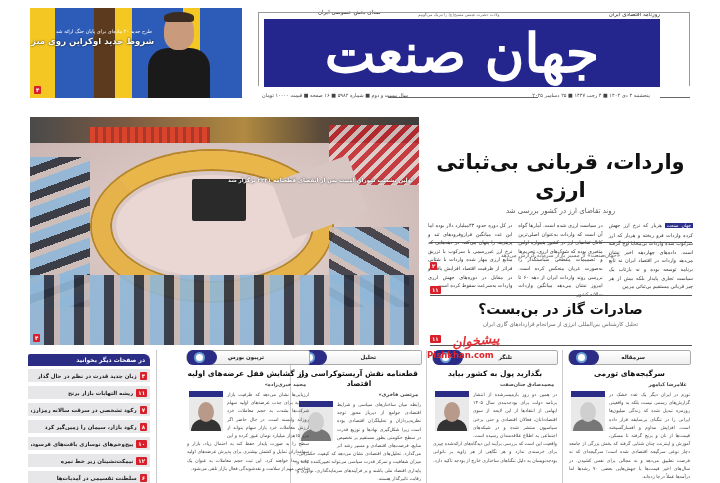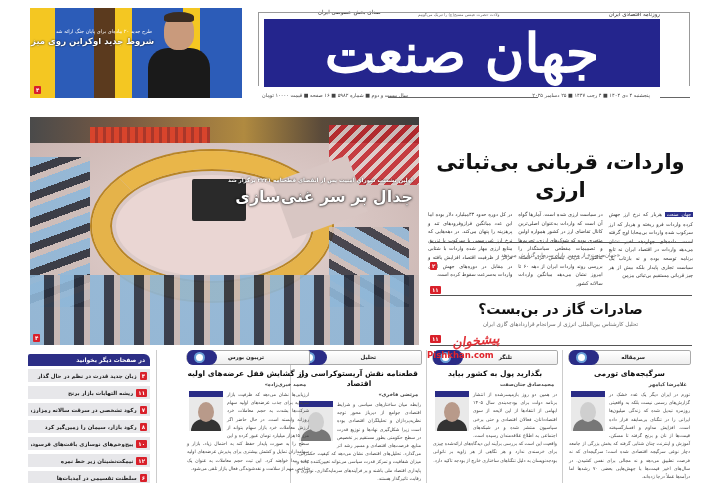--- a/index.html
+++ b/index.html
@@ -118,20 +118,21 @@
     <div class="head"></div>
     <div class="hair"></div>
   </div>
   <div class="kicker">طرح جدید ۲۰ ماده‌ای برای پایان جنگ ارائه شد</div>
   <div class="headline">شروط جدید اوکراین روی میز روسیه</div>
   <span class="pg-badge">۴</span>
 </div>
 
 <div class="lead">
   <h1>واردات، قربانی بی‌ثباتی ارزی</h1>
+  <div class="sub">روند تقاضای ارز در کشور بررسی شد</div>
   <div class="cols">
     <div class="col"><span class="tag">جهان صنعت</span> <span>هربار که نرخ ارز جهش کرده واردات فرو ریخته و هربار که ارز سرکوب شده واردات بی‌محابا اوج گرفته است. داده‌های چهاردهه اخیر نشان می‌دهد واردات در اقتصاد ایران نه تابع برنامه توسعه بوده و نه بازتاب یک سیاست تجاری پایدار بلکه بیش از هر چیز قربانی مستقیم بی‌ثباتی مزمن</span></div>
     <div class="col">در سیاست ارزی شده است. آمارها گواه آن است که واردات به‌عنوان اصلی‌ترین کانال تقاضای ارز در کشور همواره اولین متغیری بوده که شوک‌های ارزی، تحریم‌ها و تصمیمات مقطعی سیاستگذار را به‌صورت عریان منعکس کرده است. بررسی روند واردات ایران از دهه ۶۰ تا امروز نشان می‌دهد میانگین واردات سالانه کشور</div>
     <div class="col">در کل دوره حدود ۴۳میلیارد دلار بوده اما این عدد میانگین فرازوفرودهای تند و پرهزینه را پنهان می‌کند. در دهه‌هایی که نرخ ارز غیررسمی یا سرکوب یا تزریق منابع ارزی مهار شده واردات با شتابی فراتر از ظرفیت اقتصاد افزایش یافته و در مقابل در دوره‌های جهش ارزی واردات به‌سرعت سقوط کرده است.</div>
   </div>
   <span class="pg-badge">۲</span>
 </div>
 <div class="rule" style="left:430px;top:242px;width:262px;"></div>
 
 <div class="sec" style="top:250px;height:44px;">
@@ -152,21 +153,20 @@
   <div class="redseats2"></div>
   <div class="redseats"></div>
   <div class="seats-l"></div>
   <div class="table-ring"></div>
   <div class="table-inner"></div>
   <div class="ring-gap"></div>
   <div class="desk"></div>
   <div class="seats-r"></div>
   <div class="seats"></div>
   <div class="kicker">اولین نشست شورای امنیت پس از انقضای قطعنامه ۲۲۳۱ برگزار شد</div>
-  <div class="headline">جدال بر سر غنی‌سازی</div>
   <span class="pg-badge">۴</span>
 </div>
 
 <div class="toc">
   <div class="hdr">در صفحات دیگر بخوانید</div>
   <div class="item">
       <span class="pg-badge">۴</span>
       <span class="txt">زبان جدید قدرت در نظم در حال گذار</span>
     </div>
   <div class="item">

